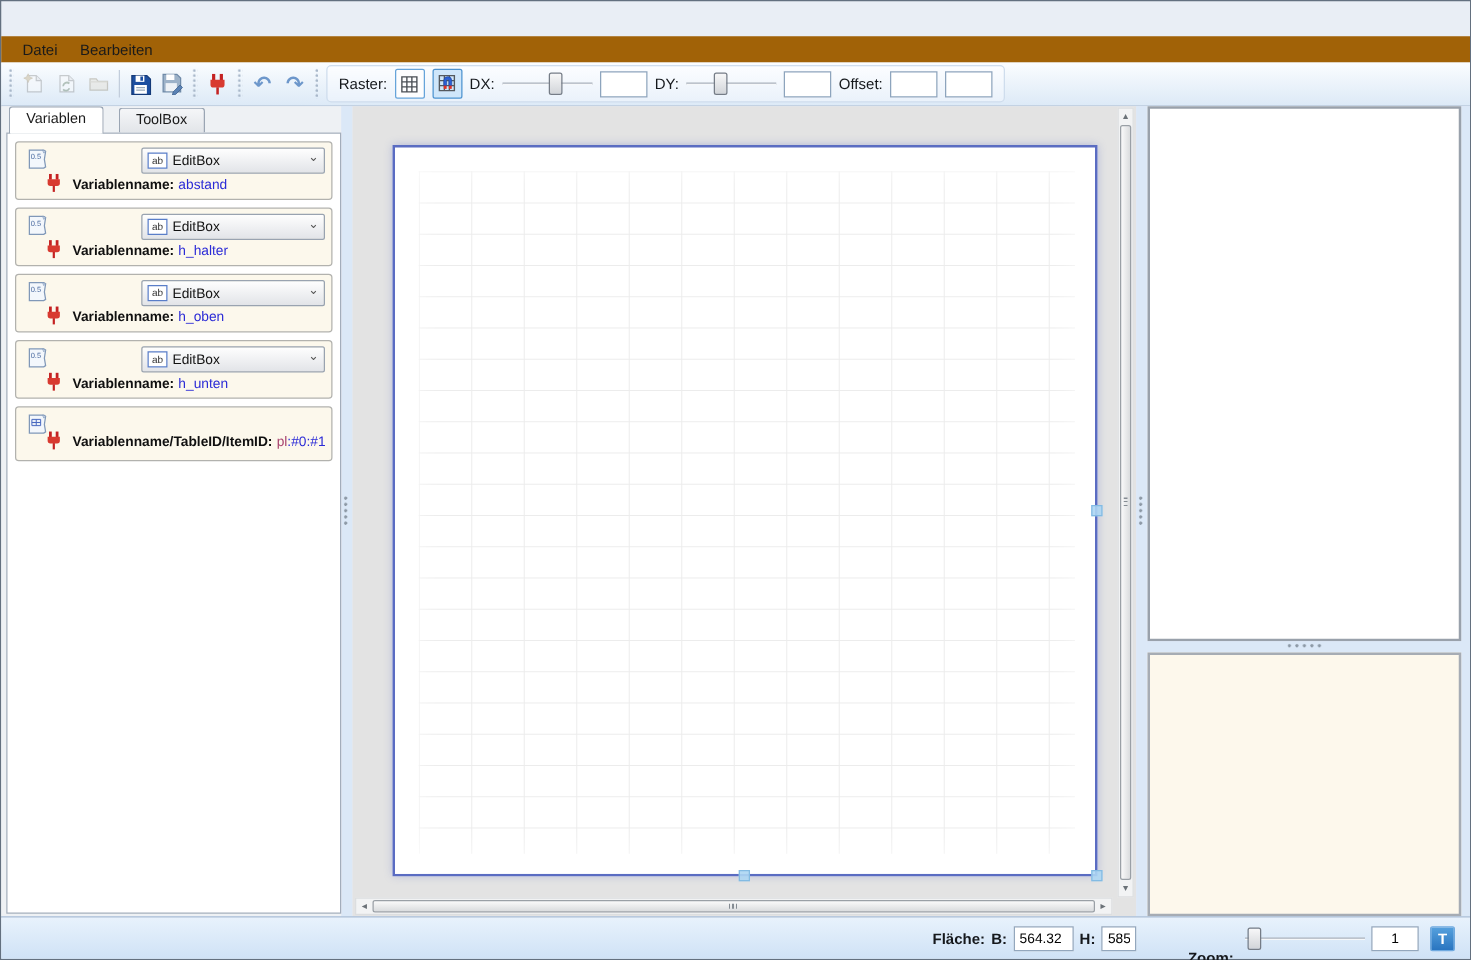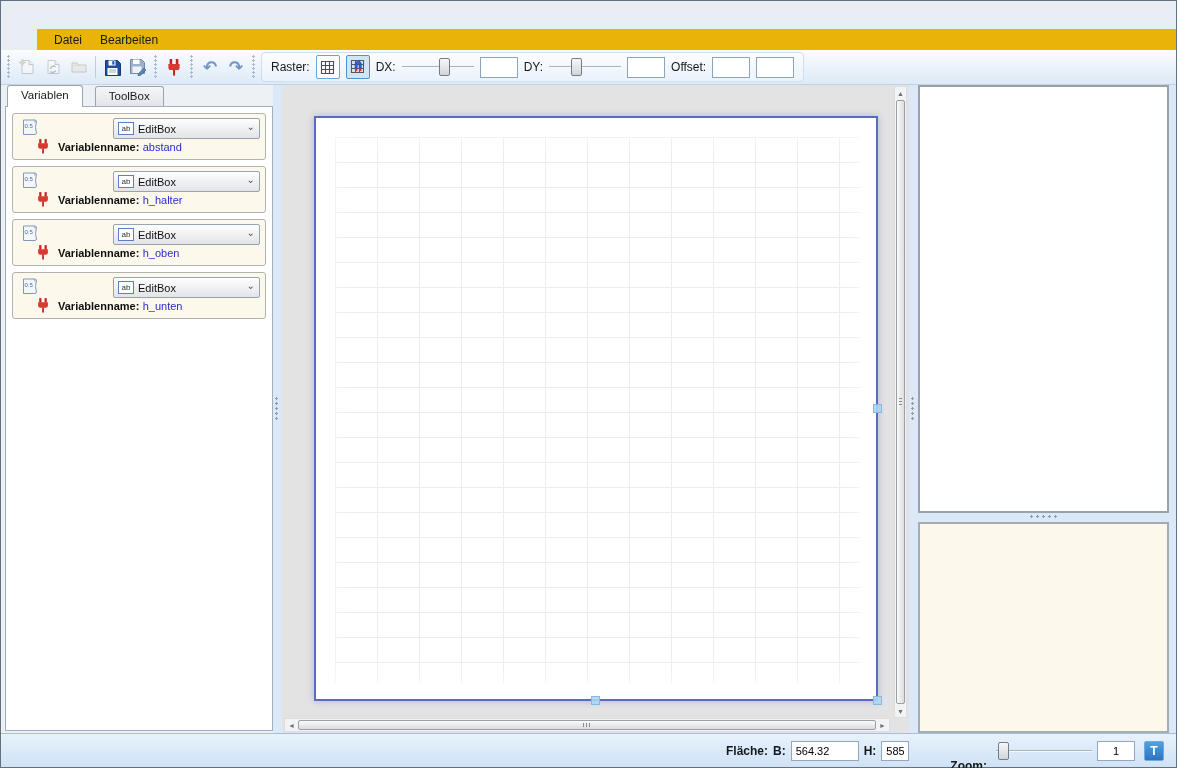--- a/index.html
+++ b/index.html
@@ -17,22 +17,22 @@
     background:linear-gradient(#fbfcfd,#e2e8ef 45%,#ccd5e0); display:flex; align-items:center;
     justify-content:center; border-radius:0 0 4px 4px; cursor:default; }
   .win-btn.min { width:30px; } .win-btn.max { width:28px; }
   .win-btn.close { width:46px; background:linear-gradient(#f2a490,#e06549 40%,#c03a20 90%);
     border-color:#8e3120; color:#fff; font-weight:bold; font-size:11px;
     text-shadow:0 1px 1px rgba(0,0,0,.4); }
   .glyph-dash { width:9px; height:3px; background:#3b4450; margin-top:7px; border-radius:1px; }
   .glyph-box { width:9px; height:8px; border:2px solid #3b4450; margin-top:1px; }
 
   
-  .menubar { position:absolute; top:28px; left:0; right:0; height:21px; background:#eab308;
-    display:flex; align-items:center; padding-left:8px;margin-left:36px; }
+  .menubar { position:absolute; top:28px; left:0; right:0; height:21px; background:#a16207;
+    display:flex; align-items:center; padding-left:8px; }
   .menu-item { padding:2px 9px; font-size:12px; }
 
   
   .toolbar { position:absolute; top:49px; left:0; right:0; height:35px;
     background:linear-gradient(#fbfdff,#edf4fb 45%,#ddeaf7);
     border-bottom:1px solid #c3d2e3; display:flex; align-items:center; padding:0 3px; }
   .grip { width:4px; height:24px; margin:0 3px;
     background-image:radial-gradient(circle at 1.5px 1.5px,#a9b8ca 1px,transparent 1.3px);
     background-size:4px 4px; }
   .tb-btn { width:26px; height:26px; display:flex; align-items:center; justify-content:center;
@@ -137,21 +137,21 @@
   .preview-bottom { position:absolute; left:1px; right:7px; top:437px; bottom:0; background:#fdf8ec;
     border:2px solid #a6acb4; }
 
   
   .statusbar { position:absolute; left:0; right:0; bottom:0; height:34px;
     border-top:1px solid #a9bed8; background:linear-gradient(#e8f2fc,#cfe2f6);
     display:flex; align-items:center; justify-content:flex-end; padding-right:12px; gap:5px; }
   .sb-label { font-size:12px; color:#15181c; font-weight:bold; }
   .sb-input { height:20px; border:1px solid #93a7bd; background:#fff; font-size:11px;
     padding:0 4px; font-family:inherit; }
-  .sb-input.b { width:68px; } .sb-input.h { width:28px; }
+  .sb-input.b { width:48px; } .sb-input.h { width:28px; }
   .sb-input.zoom { width:38px; text-align:center; }
   .zoom-slider { width:96px; margin-left:4px; }
   .t-button { width:20px; height:20px; margin-left:4px; border:1px solid #6fa9df; border-radius:2px;
     background:linear-gradient(#55a0dd,#2a75c0); color:#fff; font-weight:bold; font-size:12px;
     display:flex; align-items:center; justify-content:center; }
 </style>
 </head>
 <body>
 
 <div class="window">
@@ -351,20 +351,37 @@
               <rect x="2.4" y="0" width="2.4" height="5" fill="#c42222"></rect>
                 <rect x="8.2" y="0" width="2.4" height="5" fill="#c42222"></rect>
               <path d="M1.2 4.6h10.6v3.4a2.4 2.4 0 0 1-2.4 2.4H3.6a2.4 2.4 0 0 1-2.4-2.4z" fill="#d83a30"></path>
               <rect x="5.6" y="10.2" width="1.9" height="5.4" fill="#c42222"></rect>
             </svg>
             <span><span class="var-label">Variablenname:</span>
             <span class="var-value">h_unten</span></span>
           </div>
         </div>
 
+        <div class="card table-card">
+          <svg class="doc-icon" width="18" height="18" viewBox="0 0 18 18">
+            <path d="M2.5 2h11.5l1.5 1-1 6.5 1 6-1.5 1H2.5z" fill="#f3f7fc" stroke="#8098b8"></path>
+            <path d="M13 2l2.5 1-1.5 1.5z" fill="#cdd9ea" stroke="#8098b8" stroke-width="0.5"></path>
+            <path d="M4.5 5.5h7v5h-7z M4.5 8h7 M8 5.5v5" fill="#eaf0f8" stroke="#4a6ac0" stroke-width="0.8"></path>
+          </svg>
+          <div class="var-row">
+            <svg width="12" height="15" viewBox="0 0 13 16">
+              <rect x="2.4" y="0" width="2.4" height="5" fill="#c42222"></rect>
+                <rect x="8.2" y="0" width="2.4" height="5" fill="#c42222"></rect>
+              <path d="M1.2 4.6h10.6v3.4a2.4 2.4 0 0 1-2.4 2.4H3.6a2.4 2.4 0 0 1-2.4-2.4z" fill="#d83a30"></path>
+              <rect x="5.6" y="10.2" width="1.9" height="5.4" fill="#c42222"></rect>
+            </svg>
+            <span><span class="var-label">Variablenname/TableID/ItemID:</span>
+            <span class="var-prefix">pl</span><span class="var-value">:#0:#1</span></span>
+          </div>
+        </div>
 
       </div>
     </div>
 
     <div class="vsplit left">
       <div class="vdots"></div>
     </div>
 
     <div class="canvas-area">
       <div class="canvas-page">

